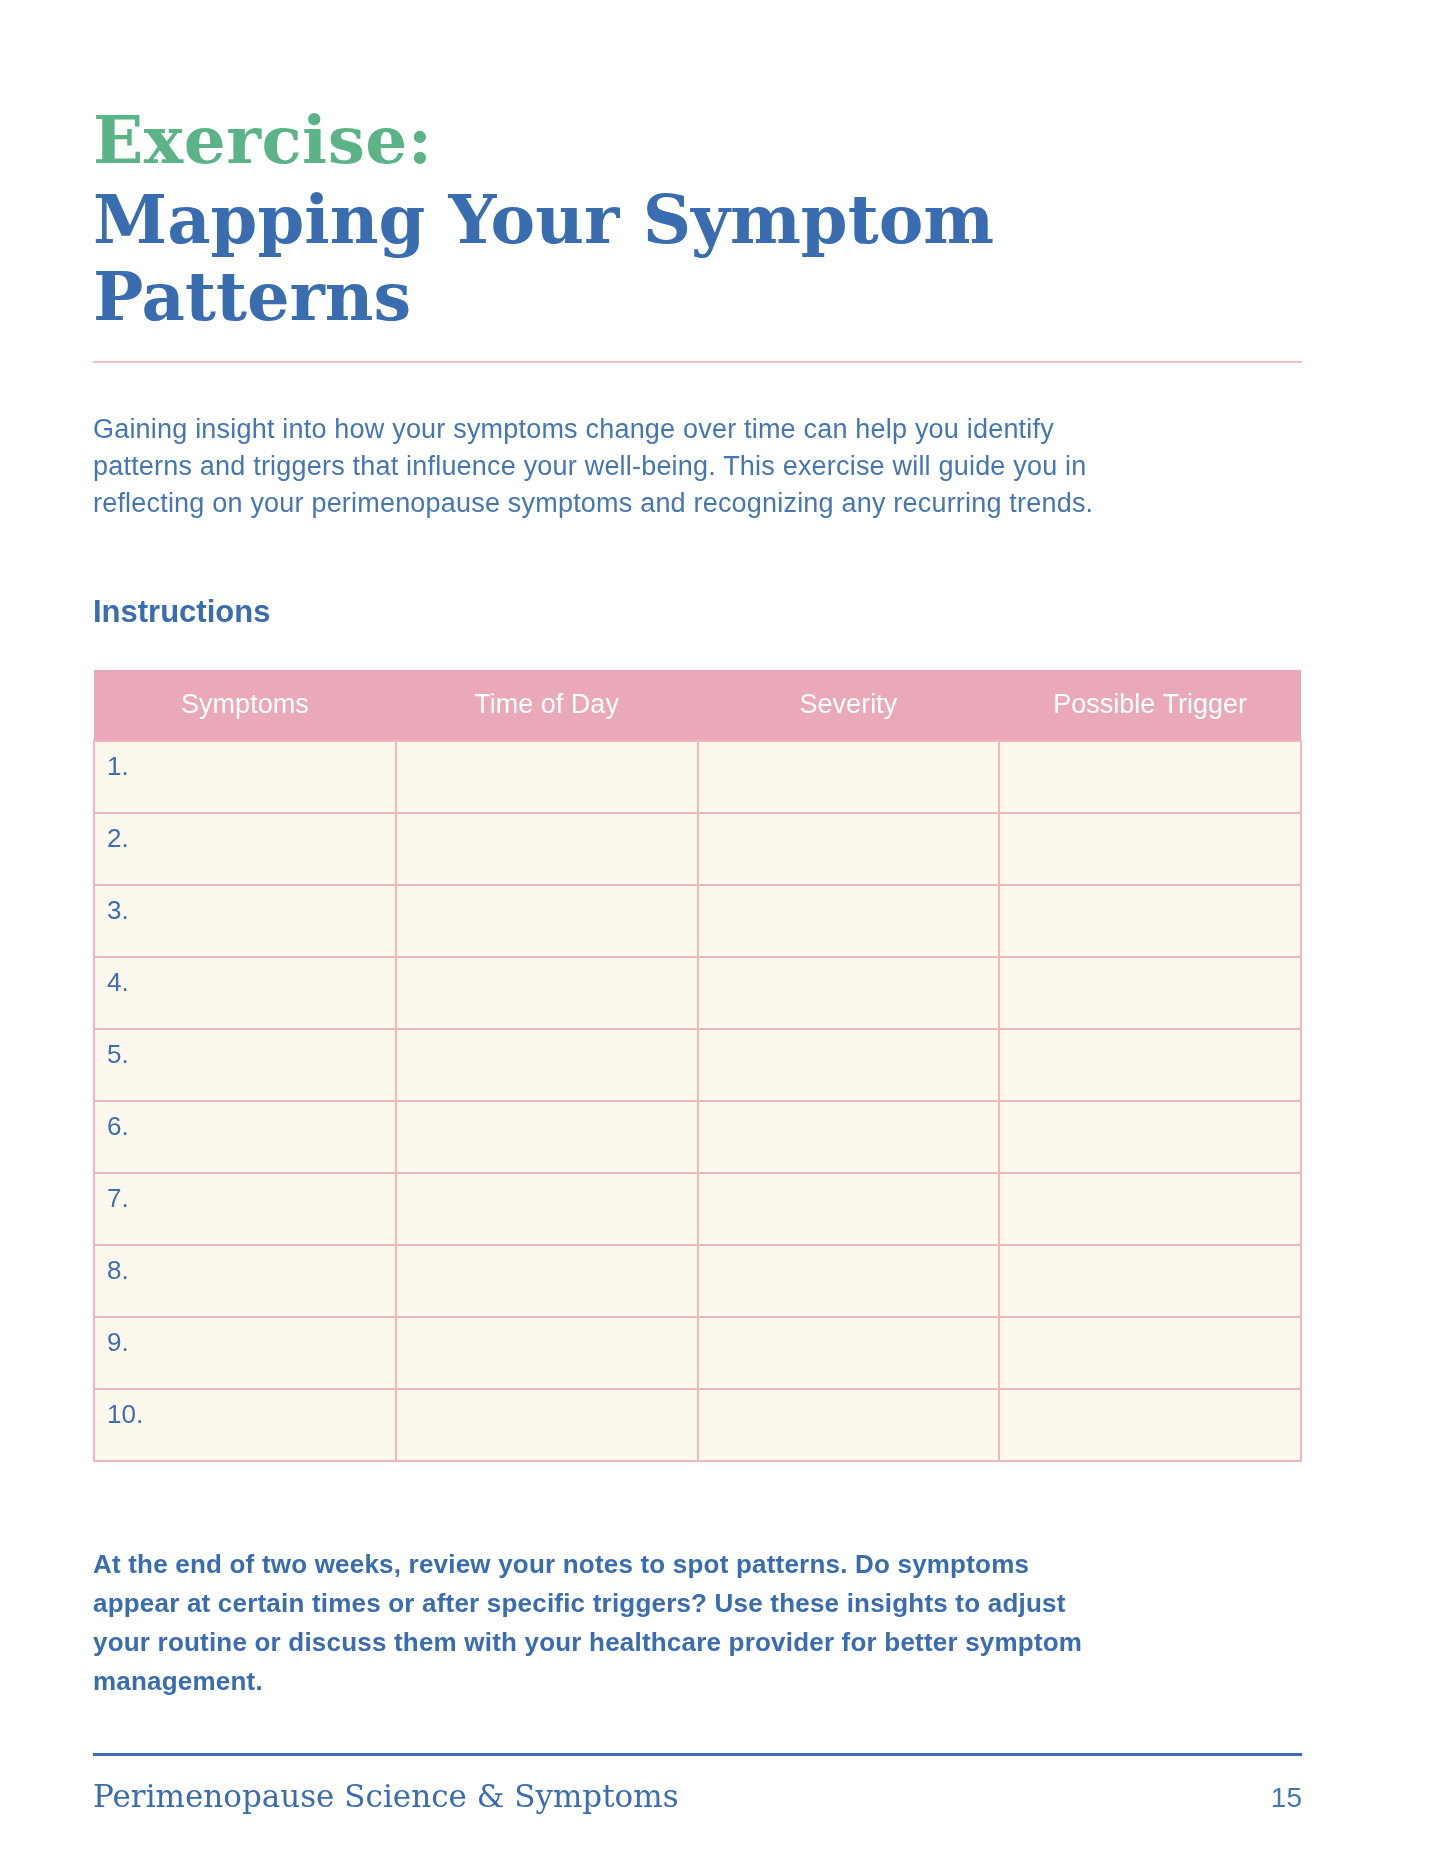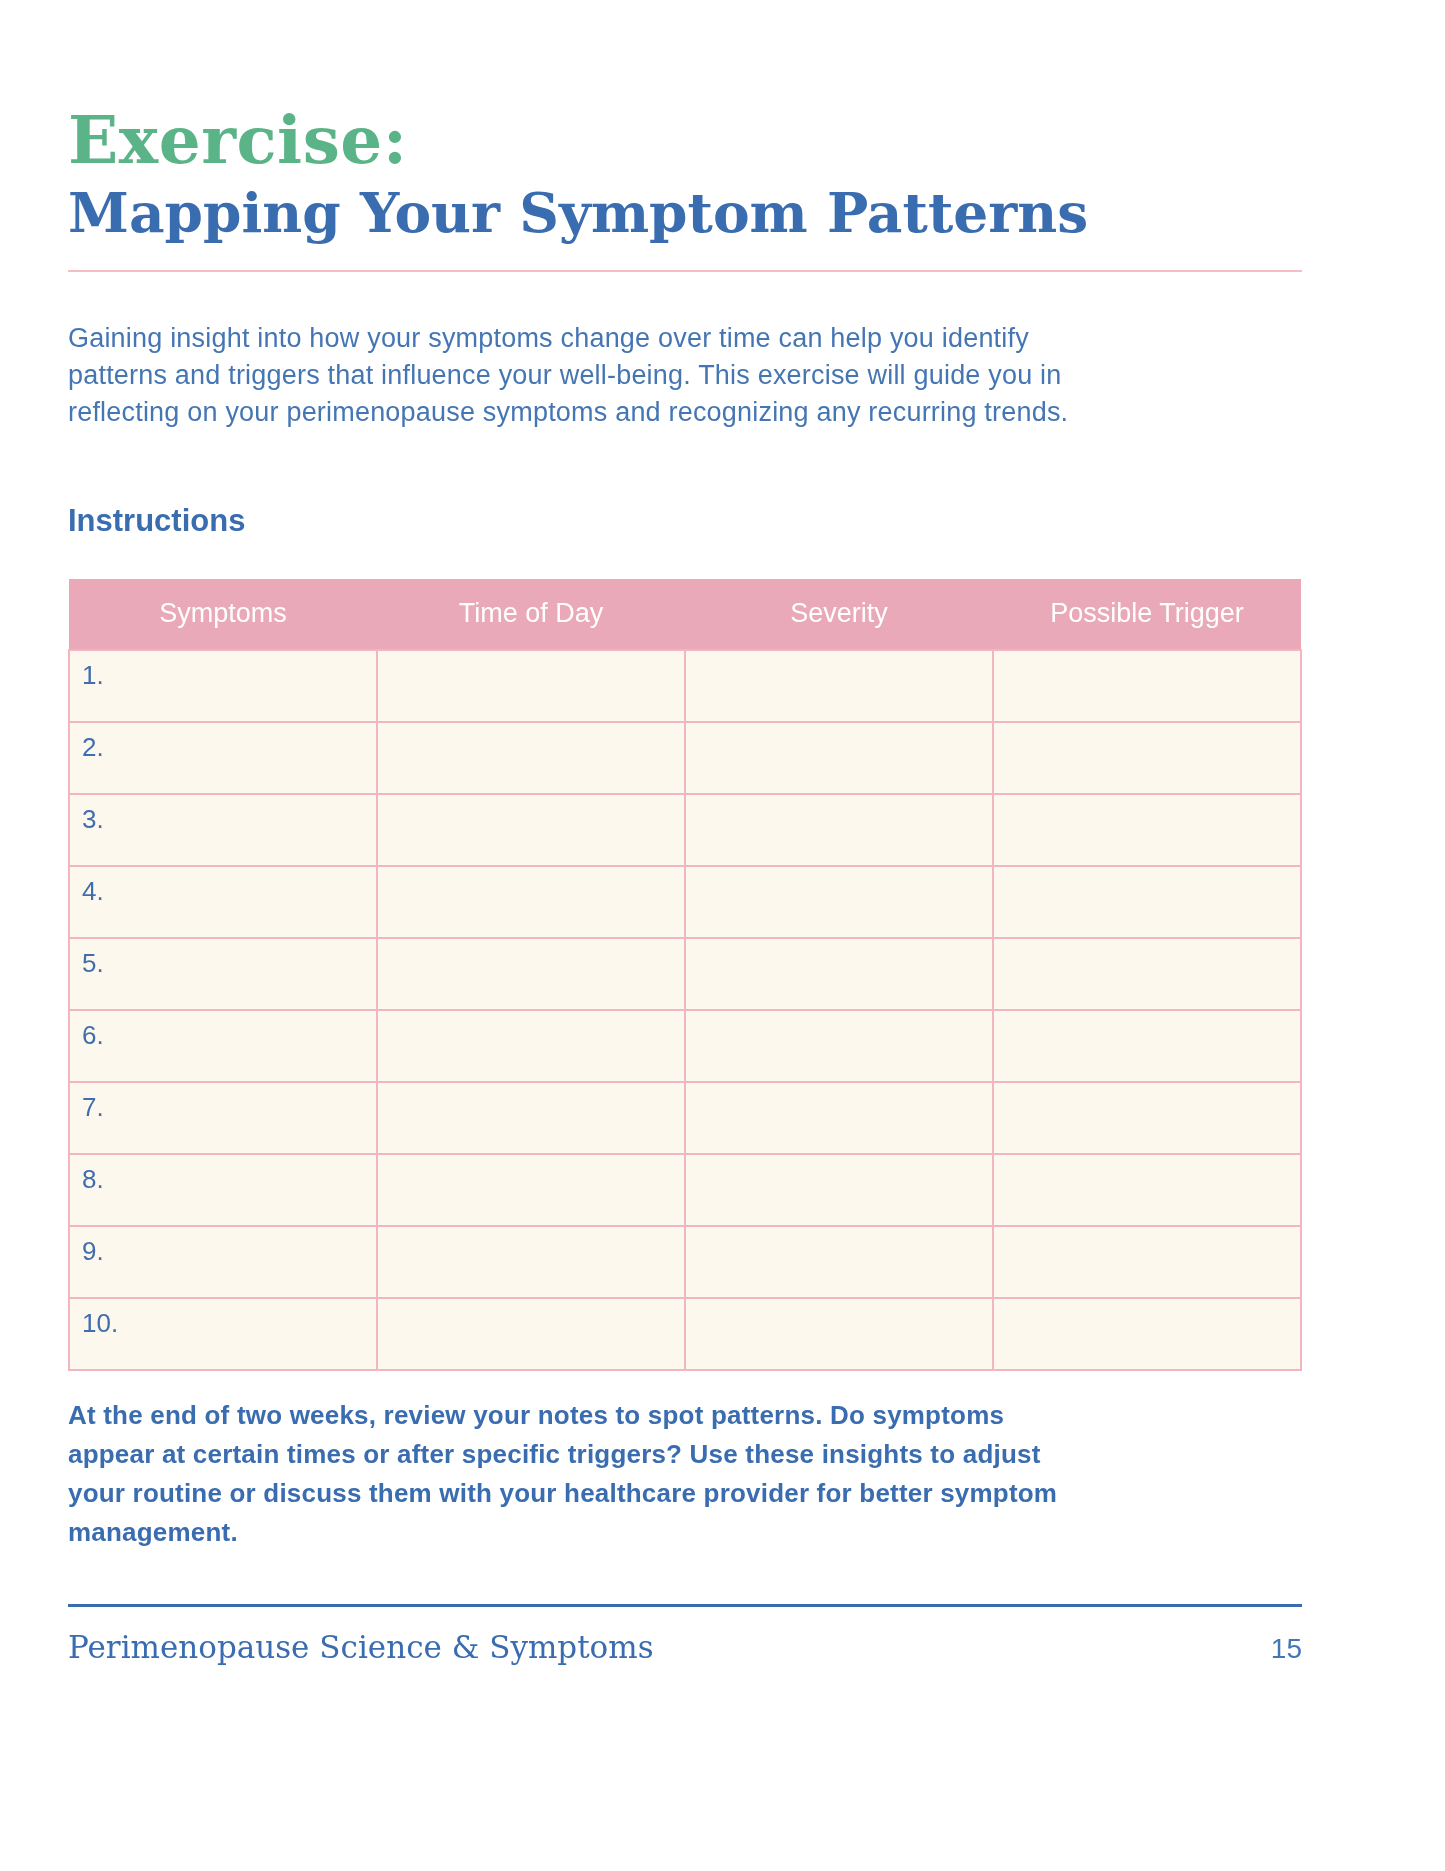--- a/index.html
+++ b/index.html
@@ -10,36 +10,36 @@
   body {
     width: 1445px;
     height: 1871px;
     overflow: hidden;
     font-family: "Liberation Sans", sans-serif;
   }
   .page {
     box-sizing: border-box;
     width: 1445px;
     height: 1871px;
-    padding: 104px 143px 0 68px;
+    padding: 104px 143px 0 93px;
     background: #ffffff;
   }
   .title {
     font-family: "DejaVu Serif", "Liberation Serif", serif;
     font-weight: 700;
     font-size: 66px;
     line-height: 1.1;
     letter-spacing: 0.5px;
     color: var(--accent-green, #5BB487);
     margin: 0;
   }
   .subtitle {
     font-family: "DejaVu Serif", "Liberation Serif", serif;
     font-weight: 700;
-    font-size: 55px;
+    font-size: 67px;
     line-height: 1.15;
     color: var(--heading-blue, #3A6CB0);
     margin: 4px 0 0 0;
   }
   .reminder-note {
     font-style: italic;
     font-size: 23px;
     color: var(--body-blue, #4576B4);
     margin: 18px 0 0 0;
   }
@@ -88,21 +88,21 @@
     vertical-align: top;
     padding: 9px 0 0 12px;
     font-size: 26px;
     color: #3F6EAE;
   }
   .closing {
     font-weight: 700;
     font-size: 26px;
     line-height: 39px;
     color: var(--heading-blue, #3A6CB0);
-    margin-top: 25px;
+    margin-top: 83px;
   }
   .footer-rule {
     border: none;
     border-top: 3px solid var(--heading-blue, #3A6CB0);
     margin: 52px 0 0 0;
   }
   .footer-row {
     display: flex;
     justify-content: space-between;
     align-items: baseline;

